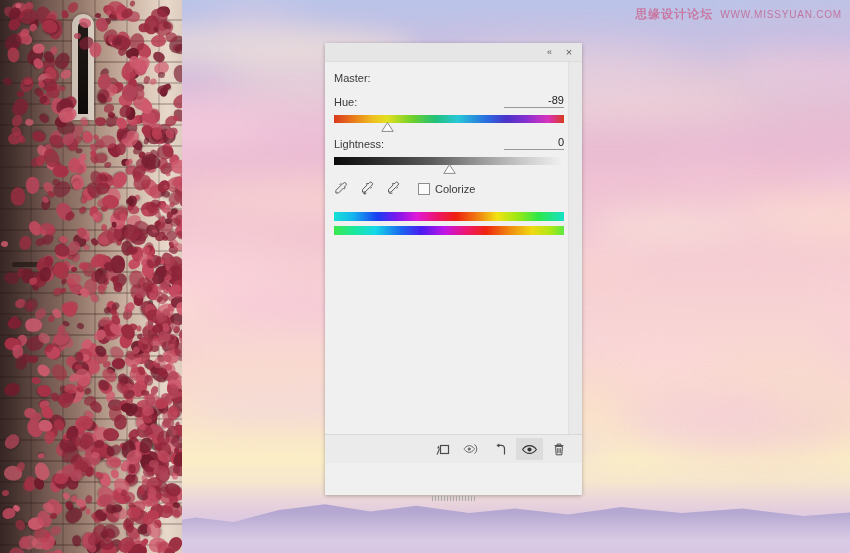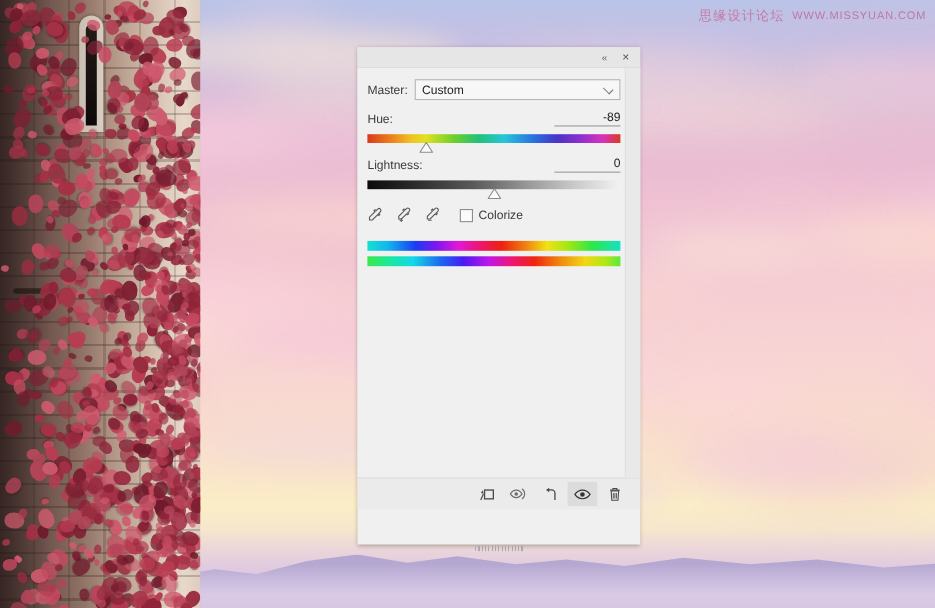--- a/index.html
+++ b/index.html
@@ -210,21 +210,21 @@
     position:absolute;left:50%;bottom:-6px;transform:translateX(-50%);
     width:44px;height:5px;
     background:repeating-linear-gradient(90deg,#a9a9a9 0 1px,transparent 1px 3px);
   }
 
   
   .wm{
     position:absolute;right:8px;top:6px;display:flex;align-items:center;gap:7px;
     font-size:12px;color:#c9739d;opacity:.92;
   }
-  .wm .cn{font-family:"DejaVu Sans",sans-serif;font-weight:normal;letter-spacing:1px;margin-left:40px;}
+  .wm .cn{font-family:"DejaVu Sans",sans-serif;font-weight:bold;letter-spacing:1px;margin-left:40px;}
   .wm .en{font-size:10px;letter-spacing:.8px;color:#bf6f9a;}
 </style>
 </head>
 <body>
 
 <div id="stage">
 
   <div class="photo">
     <div class="sky"></div>
     <div class="cloudlayer" id="clouds">
@@ -1260,24 +1260,20 @@
       <div class="topbtn close">×</div>
     </div>
 
 
 
     <div class="panel-body">
       <div class="scrollgutter"></div>
 
       <div class="row-preset">
         <span class="lbl">Master:</span>
-        <div class="select">
-          <span>Custom</span>
-          <span class="caret"></span>
-        </div>
       </div>
 
 
       <div class="sliders">
 
         <div>
           <div class="sl-head">
             <span class="sl-name">Hue:</span>
             <span class="sl-valwrap"><span class="sl-val">-89</span></span>
           </div>

